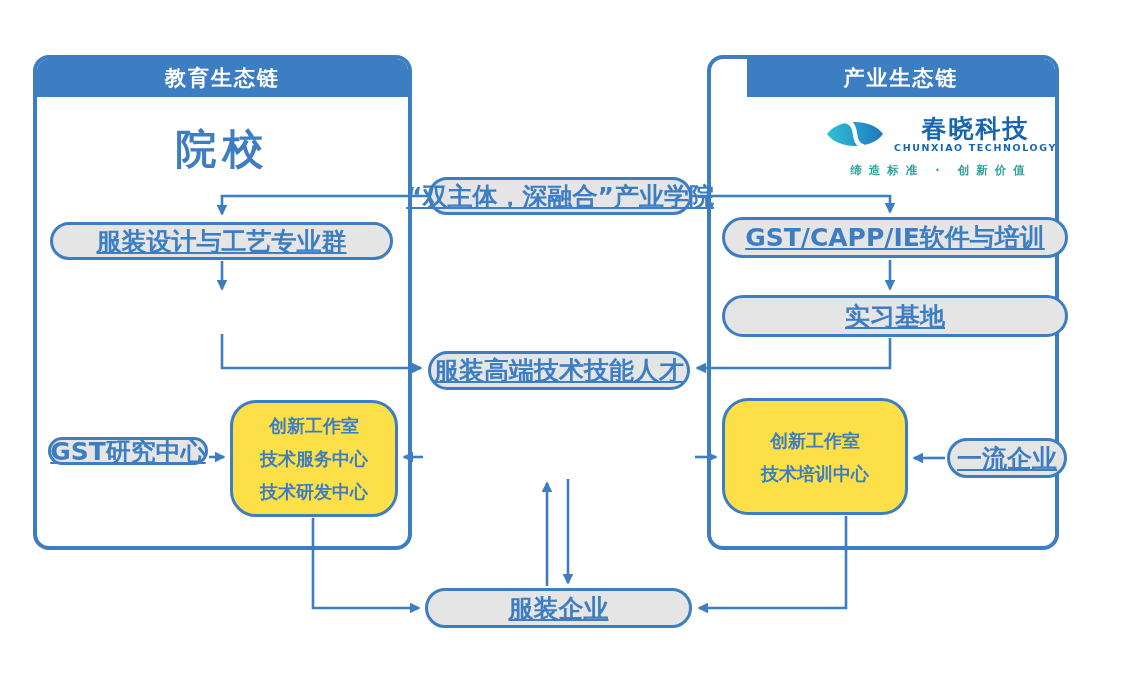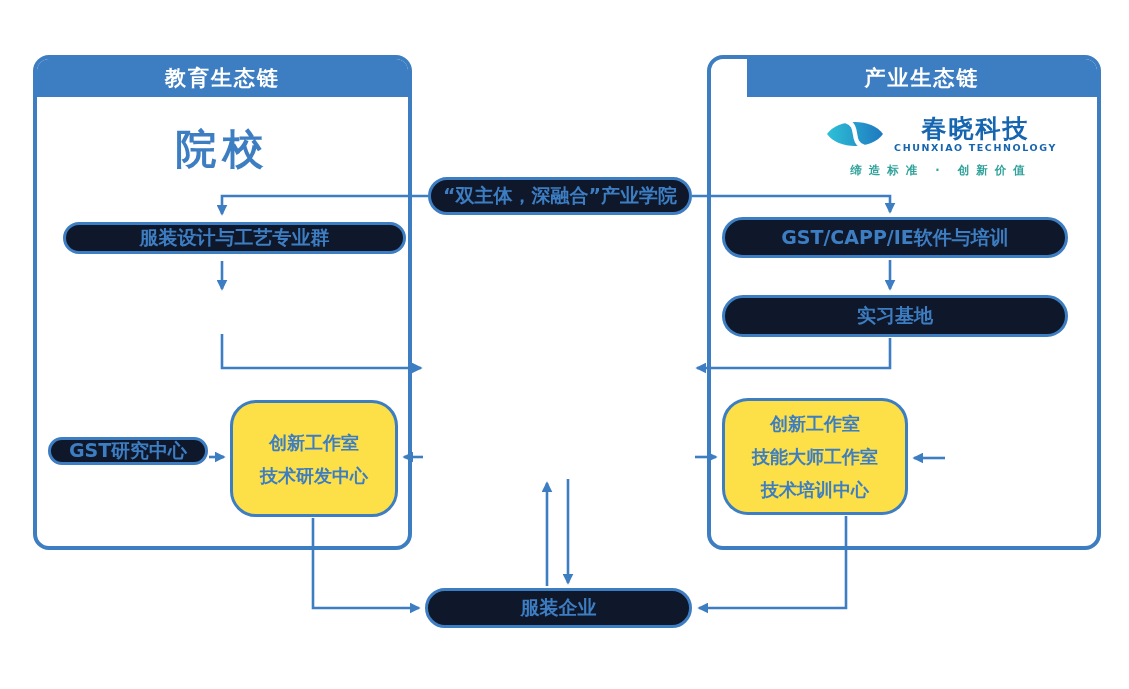--- a/index.html
+++ b/index.html
@@ -14,23 +14,23 @@
   .panel{position:absolute;box-sizing:border-box;border:4px solid var(--blue);
          border-radius:16px;background:#ffffff;overflow:hidden;z-index:1;}
   .panel-header{height:38px;line-height:38px;background:var(--blue);
          border-bottom:4px solid #ffffff;color:#ffffff;text-align:center;
          font-size:21px;font-weight:bold;letter-spacing:2px;}
 
   .big-title{position:absolute;text-align:center;color:var(--blue);
          font-size:41px;font-weight:bold;letter-spacing:6px;z-index:2;}
 
   .pill{position:absolute;box-sizing:border-box;display:flex;align-items:center;
-        justify-content:center;background:#0f172a;border:3px solid var(--blue);
-        border-radius:24px;color:var(--blue);font-weight:bold;font-size:19px;
-        z-index:3;white-space:nowrap;}
+        justify-content:center;background:#e5e5e5;border:3px solid var(--blue);
+        border-radius:24px;color:var(--blue);font-weight:bold;font-size:25px;
+        z-index:3;white-space:nowrap;text-decoration:underline;}
   .mbox{position:absolute;box-sizing:border-box;display:flex;flex-direction:column;
         align-items:center;justify-content:center;background:#fde047;
         border:3px solid var(--blue);border-radius:26px;color:var(--blue);
         font-weight:bold;font-size:18px;line-height:33px;z-index:3;text-align:center;}
 
   .connectors{position:absolute;left:0;top:0;z-index:2;pointer-events:none;}
 
   .logo{position:absolute;z-index:2;display:flex;flex-direction:column;align-items:center;margin-left:44px;}
   .logo-row{display:flex;align-items:center;gap:9px;}
   .logo-texts{display:flex;flex-direction:column;align-items:center;}
@@ -41,21 +41,21 @@
 </head>
 <body>
 
 <div class="stage">
 
   <div class="panel" style="left:33px;top:55px;width:379px;height:495px;">
     <div class="panel-header">教育生态链</div>
   </div>
   <div class="big-title" style="left:33px;top:122px;width:379px;">院校</div>
 
-  <div class="panel" style="left:707px;top:55px;width:394px;height:495px;padding-left:36px;">
+  <div class="panel" style="left:707px;top:55px;width:352px;height:495px;padding-left:36px;">
     <div class="panel-header">产业生态链</div>
   </div>
 
   <div class="logo" style="left:707px;top:114px;width:380px;">
     <div class="logo-row">
       <svg width="60" height="40" viewBox="0 0 60 40">
         <defs>
           <linearGradient id="lg" x1="0" y1="0" x2="1" y2="0">
             <stop offset="0" stop-color="#2ec1d6"></stop>
             <stop offset="1" stop-color="#1e78c0"></stop>
@@ -89,31 +89,33 @@
       <path d="M423,457 H404" marker-end="url(#arr)"></path>
       <path d="M695,457 H716" marker-end="url(#arr)"></path>
       <path d="M945,458 H914" marker-end="url(#arr)"></path>
       <path d="M313,518 V608 H419" marker-end="url(#arr)"></path>
       <path d="M846,516 V608 H699" marker-end="url(#arr)"></path>
       <path d="M547,586 V483" marker-end="url(#arr)"></path>
       <path d="M568,479 V583" marker-end="url(#arr)"></path>
     </g>
   </svg>
 
-  <div class="pill" style="left:63px;top:222px;width:343px;height:32px;">服装设计与工艺专业群</div>
+  <div class="pill" style="left:50px;top:222px;width:343px;height:38px;">服装设计与工艺专业群</div>
   <div class="pill" style="left:48px;top:437px;width:160px;height:28px;">GST研究中心</div>
   <div class="mbox" style="left:230px;top:400px;width:168px;height:117px;">
     <span>创新工作室</span>
+    <span>技术服务中心</span>
     <span>技术研发中心</span>
   </div>
 
   <div class="pill" style="left:428px;top:177px;width:264px;height:38px;">“双主体，深融合”产业学院</div>
+  <div class="pill" style="left:428px;top:351px;width:262px;height:39px;">服装高端技术技能人才</div>
   <div class="pill" style="left:722px;top:217px;width:346px;height:41px;">GST/CAPP/IE软件与培训</div>
 
   <div class="pill" style="left:425px;top:588px;width:267px;height:40px;">服装企业</div>
   <div class="pill" style="left:722px;top:295px;width:346px;height:42px;">实习基地</div>
   <div class="mbox" style="left:722px;top:398px;width:186px;height:117px;">
     <span>创新工作室</span>
-    <span>技能大师工作室</span>
     <span>技术培训中心</span>
   </div>
+  <div class="pill" style="left:947px;top:438px;width:120px;height:40px;">一流企业</div>
 
 </div>
 
 </body></html>

